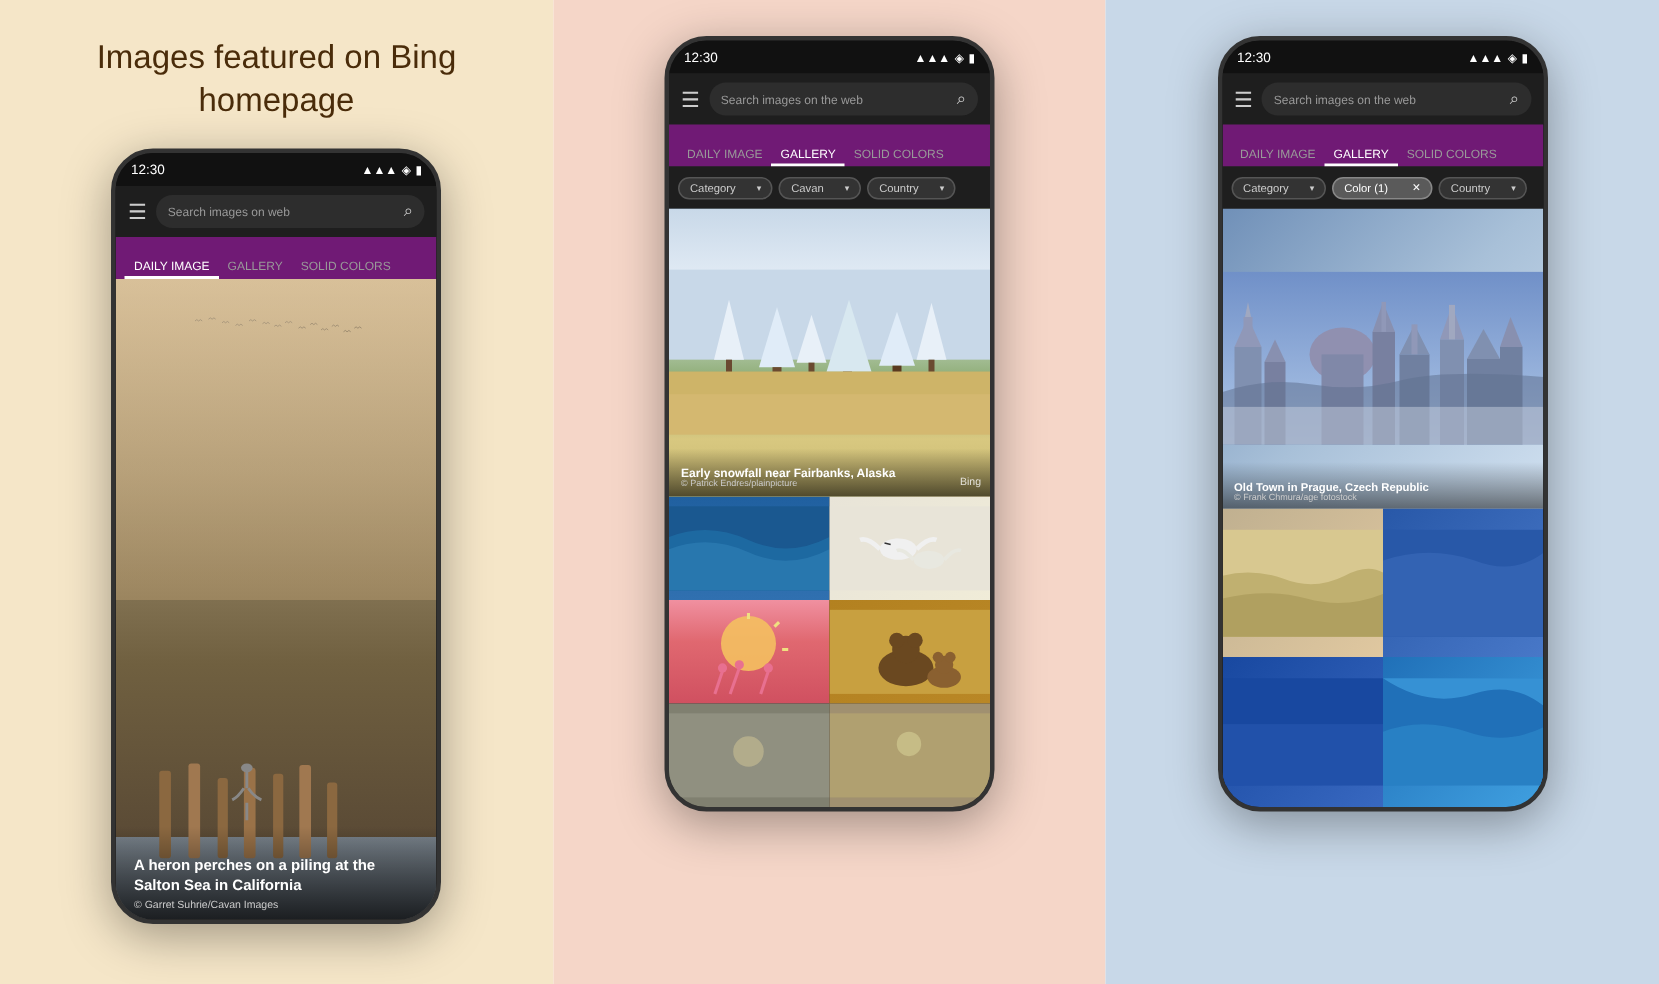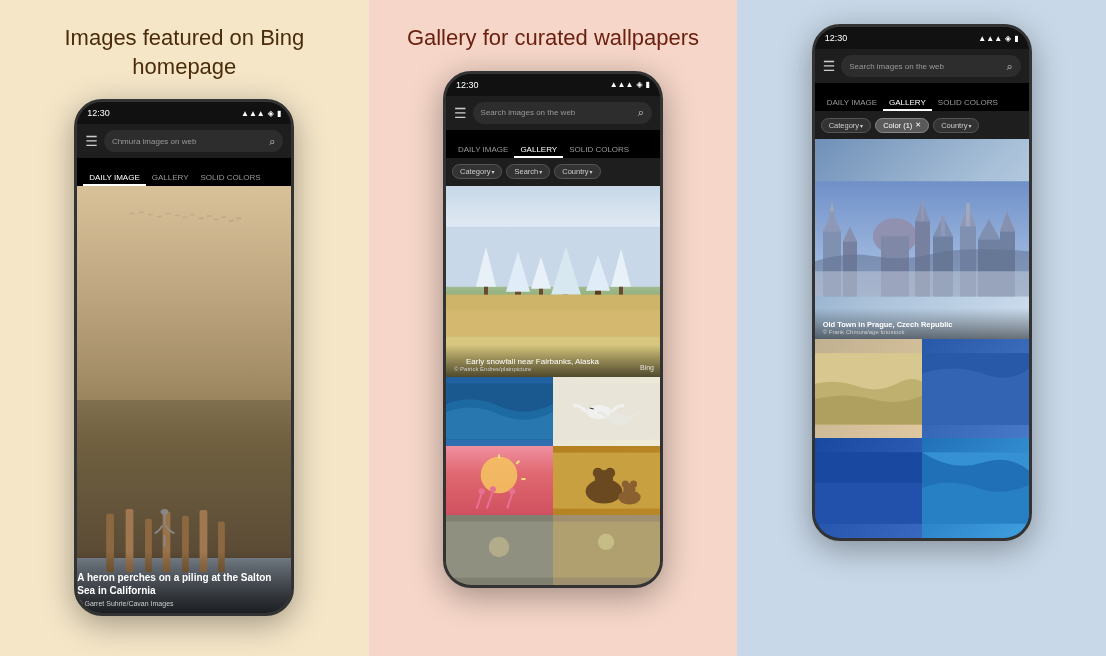--- a/index.html
+++ b/index.html
@@ -109,21 +109,21 @@
       flex: 1;
     }
 
     .search-icon {
       color: #ccc;
       font-size: 11px;
     }
 
     
     .tab-bar {
-      background: #000000;
+      background: #701a75;
       display: flex;
       height: 28px;
       align-items: flex-end;
       padding: 0 6px;
       flex-shrink: 0;
     }
 
     .tab {
       font-size: 8px;
       color: #999;
@@ -151,21 +151,21 @@
 
     .filter-chip {
       background: #333;
       border: 1px solid #555;
       border-radius: 12px;
       padding: 2px 7px;
       font-size: 7.5px;
       color: #ccc;
       display: flex;
       align-items: center;
-      gap: 1px;
+      gap: 14px;
     }
 
     .filter-chip.active {
       background: #555;
       color: #fff;
     }
 
     .filter-chip .chevron {
       font-size: 6px;
     }
@@ -184,21 +184,21 @@
       position: relative;
       background: linear-gradient(180deg, #c8b89a 0%, #a09070 30%, #706040 60%, #504030 100%);
     }
 
     .daily-image-caption {
       position: absolute;
       bottom: 0;
       left: 0;
       right: 0;
       background: linear-gradient(transparent, rgba(0,0,0,0.7));
-      padding: 20px 0 6px;
+      padding: 20px 12px 6px;
       color: #fff;
     }
 
     .daily-caption-title {
       font-size: 10px;
       font-weight: bold;
       line-height: 1.3;
       margin-bottom: 3px;
     }
 
@@ -237,22 +237,21 @@
       bottom: 0;
       left: 0;
       right: 0;
       background: linear-gradient(transparent, rgba(0,0,0,0.6));
       padding: 12px 8px 5px;
       color: #fff;
     }
 
     .gallery-main-title {
       font-size: 8px;
-      font-weight: normal;
-      margin-left: 12px;
+      font-weight: bold;
     }
 
     .gallery-main-credit {
       font-size: 6px;
       color: #ccc;
     }
 
     .bing-logo {
       position: absolute;
       bottom: 6px;
@@ -342,21 +341,21 @@
         <span>▲▲▲</span>
         <span>◈</span>
         <span>▮</span>
       </div>
     </div>
     <div class="phone-screen">
 
       <div class="app-bar">
         <span class="hamburger-icon">☰</span>
         <div class="search-bar">
-          <span class="search-text">Chmura images on web</span>
+          <span class="search-text">Search images on web</span>
           <span class="search-icon">⌕</span>
         </div>
       </div>
 
       <div class="tab-bar">
         <span class="tab active">DAILY IMAGE</span>
         <span class="tab">GALLERY</span>
         <span class="tab">SOLID COLORS</span>
       </div>
 
@@ -404,22 +403,20 @@
             <div class="daily-caption-title">A heron perches on a piling at the Salton Sea in California</div>
             <div class="daily-caption-credit">© Garret Suhrie/Cavan Images</div>
           </div>
         </div>
       </div>
     </div>
   </div>
 </div>
 
 <div class="panel panel-2">
-  <h2 class="panel-title">Gallery for curated
-wallpapers</h2>
   <div class="phone">
     <div class="phone-notch-bar">
       <span>12:30</span>
       <div class="phone-status-icons">
         <span>▲▲▲</span>
         <span>◈</span>
         <span>▮</span>
       </div>
     </div>
     <div class="phone-screen">
@@ -434,21 +431,21 @@
         <span class="tab">DAILY IMAGE</span>
         <span class="tab active">GALLERY</span>
         <span class="tab">SOLID COLORS</span>
       </div>
       <div class="filter-bar">
         <div class="filter-chip">
           <span>Category</span>
           <span class="chevron">▾</span>
         </div>
         <div class="filter-chip">
-          <span>Search</span>
+          <span>Cavan</span>
           <span class="chevron">▾</span>
         </div>
         <div class="filter-chip">
           <span>Country</span>
           <span class="chevron">▾</span>
         </div>
       </div>
       <div class="image-area">
         <div class="gallery-grid">
 

